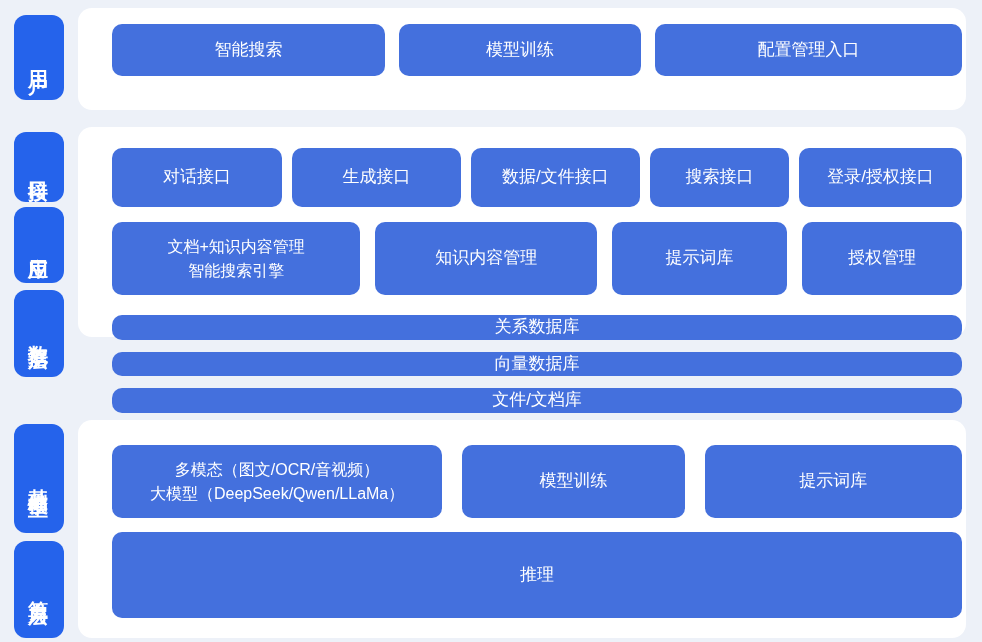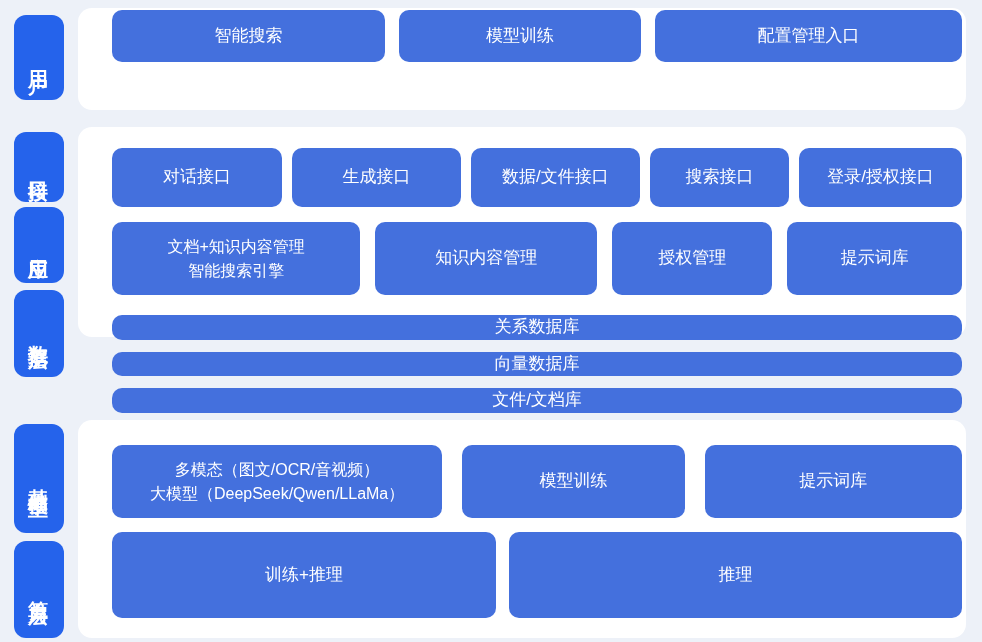--- a/index.html
+++ b/index.html
@@ -19,21 +19,21 @@
   .lbl-interface   { top:132px; height:70px; }
   .lbl-application { top:207px; height:76px; }
   .lbl-data        { top:290px; height:87px; }
   .lbl-base        { top:424px; height:109px; }
   .lbl-compute     { top:541px; height:97px; }
 
   .panel {
     position:absolute; left:78px; width:888px; box-sizing:border-box;
     background:#ffffff; border-radius:14px;
   }
-  .panel-user   { top:8px;   height:102px; padding:2px 4px 0 34px; }
+  .panel-user   { top:8px;   height:102px; padding:16px 4px 0 34px; }
   .panel-mid    { top:127px; height:210px; padding:21px 4px 0 34px; }
   .panel-bottom { top:420px; height:218px; padding:25px 4px 0 34px; }
 
   .row { display:flex; align-items:stretch; }
   .row-user      { height:52px; gap:14px; }
   .row-interface { height:59px; gap:10px; margin-bottom:15px; }
   .row-app       { height:73px; gap:15px; margin-bottom:20px; }
   .row-data      { height:57px; gap:12px;flex-direction:column; }
   .row-model     { height:73px; gap:20px; margin-bottom:14px;border-radius:13px; }
   .row-compute   { height:86px; gap:13px; }
@@ -79,36 +79,35 @@
       <div class="block fg-171">对话接口</div>
       <div class="block fg-170">生成接口</div>
       <div class="block fg-170">数据/文件接口</div>
       <div class="block fg-140">搜索接口</div>
       <div class="block fg-164">登录/授权接口</div>
     </div>
     <div class="row row-app">
       <div class="block two-line fg-253">文档+知识内容管理
 智能搜索引擎</div>
       <div class="block fg-226">知识内容管理</div>
+      <div class="block fg-178">提示词库</div>
       <div class="block fg-163">授权管理</div>
-      <div class="block fg-178">提示词库</div>
     </div>
     <div class="row row-data">
       <div class="block fg-253">关系数据库</div>
       <div class="block fg-290">向量数据库</div>
       <div class="block fg-287">文件/文档库</div>
     </div>
   </div>
 
   <div class="panel panel-bottom">
     <div class="row row-model">
       <div class="block two-line fg-331">多模态（图文/OCR/音视频）
 大模型（DeepSeek/Qwen/LLaMa）</div>
       <div class="block fg-223">模型训练</div>
       <div class="block fg-258">提示词库</div>
     </div>
     <div class="row row-compute">
-      <div class="block fg-385">训练+推理</div>
       <div class="block fg-454">推理</div>
     </div>
   </div>
 
 </div>
 
 </body></html>

